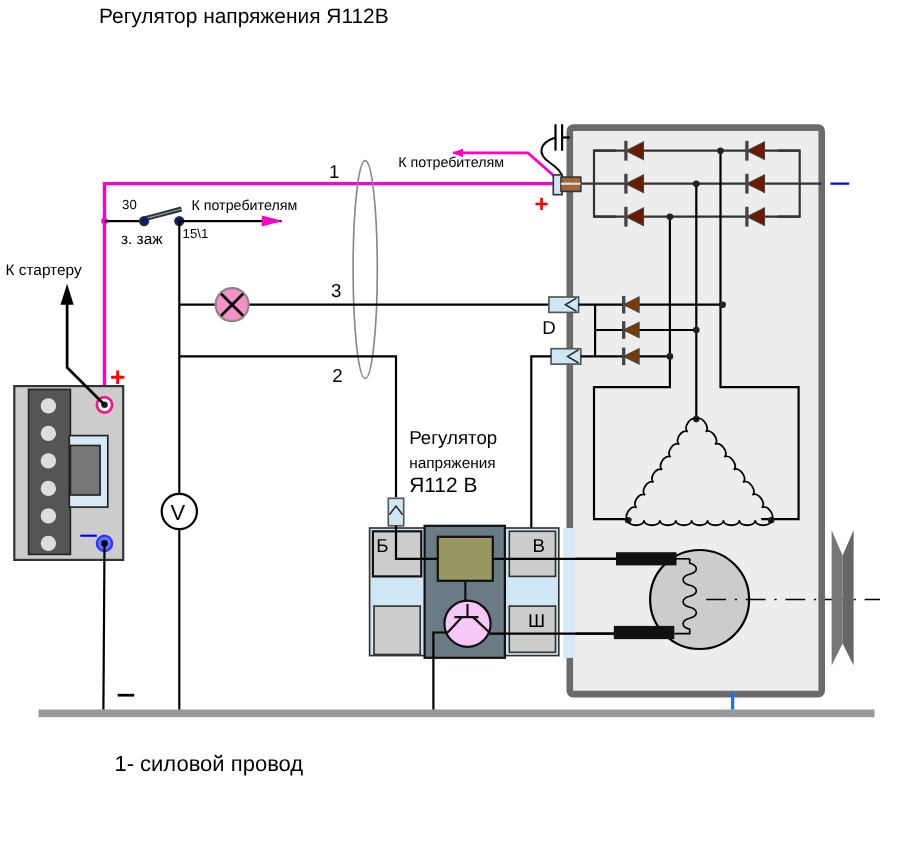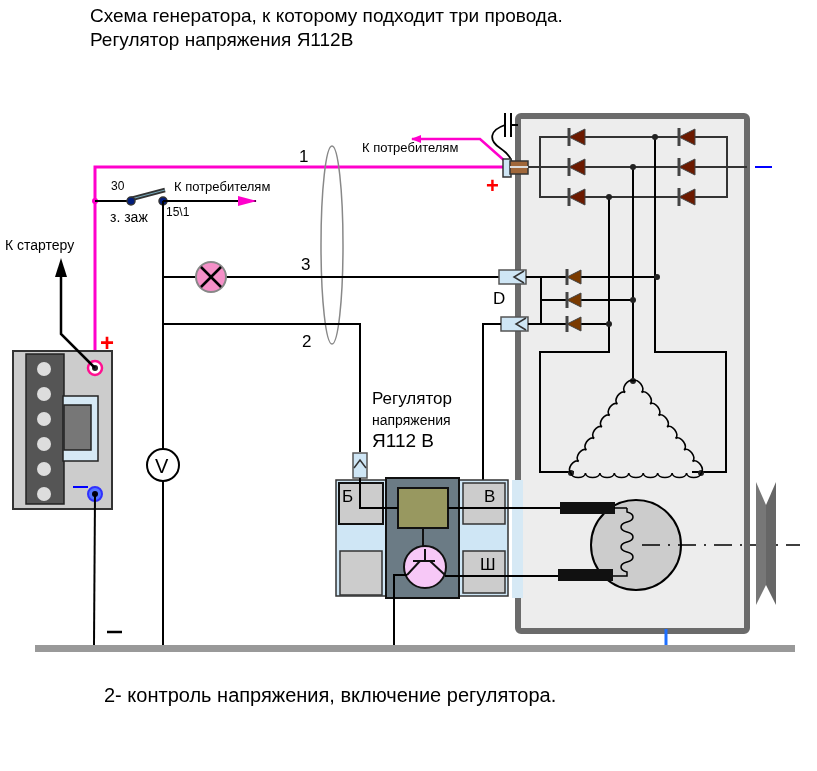--- a/index.html
+++ b/index.html
@@ -8,21 +8,20 @@
   .title-block div { white-space:nowrap; }
   .legend-block { position:absolute; left:104px; top:683px; font-size:20px; line-height:25px; color:#000; }
   .legend-block div { white-space:nowrap; }
   svg { position:absolute; left:0; top:0; }
   svg text { font-family:"Liberation Sans", sans-serif; }
 </style>
 </head>
 <body>
 
 <div class="title-block">
-  <div>Схема генератора, к которому подходит три провода.</div>
   <div>Регулятор напряжения Я112В</div>
 </div>
 
 <svg width="817" height="771" viewBox="0 0 817 771">
   <defs>
     <marker id="arrMag" markerWidth="10" markerHeight="8" refX="9" refY="4" orient="auto" markerUnits="userSpaceOnUse">
       <path d="M0,0 L10,4 L0,8 Z" fill="#ff00cc"></path>
     </marker>
   </defs>
 
@@ -253,14 +252,14 @@
     <polyline points="448,508 560,508"></polyline>
     <polyline points="445,576 558,576"></polyline>
     <polyline points="407,575 394,575 394,645"></polyline>
   </g>
   <text x="342" y="502" font-size="17">Б</text>
   <text x="484" y="502" font-size="17">В</text>
   <text x="480" y="570" font-size="17">Ш</text>
 </svg>
 
 <div class="legend-block">
-  <div>2- контроль напряжения, включение регулятора.</div>
+  <div>1- силовой провод</div>
 </div>
 
 </body></html>

